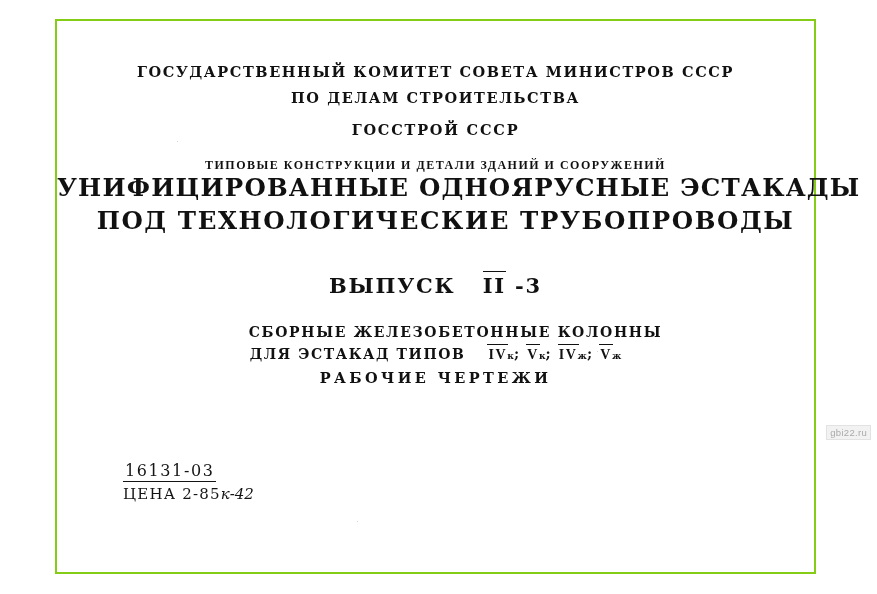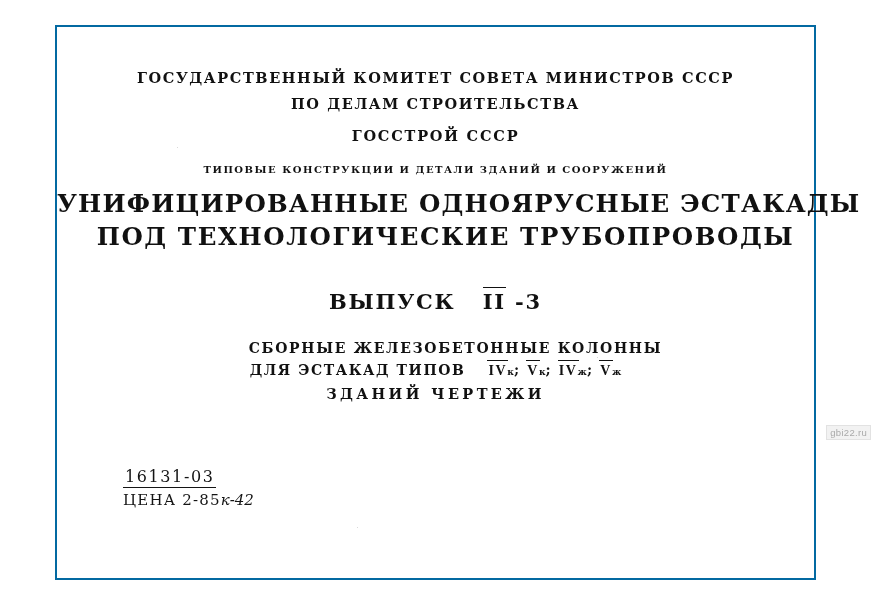--- a/index.html
+++ b/index.html
@@ -16,25 +16,25 @@
   #page {
     position: relative;
     width: 877px;
     height: 594px;
     background: #ffffff;
   }
   
   #sheet {
     position: absolute;
     left: 55px;
-    top: 25px;
+    top: 19px;
     width: 761px;
     height: 555px;
     background: #fdfdfd;
-    border: 2px solid #0369a1;
+    border: 2px solid #84cc16;
     box-sizing: border-box;
   }
   #sheet-inner {
     position: absolute;
     left: 0;
     top: 0;
     right: 0;
     bottom: 0;
     background: #ffffff;
   }
@@ -63,23 +63,23 @@
     font-size: 14.5px;
     letter-spacing: 1.6px;
     margin-bottom: 15px;
   }
   .l-org3 {
     font-size: 14.5px;
     letter-spacing: 1.8px;
     margin-bottom: 20px;
   }
   .l-typical {
-    font-size: 10px;
+    font-size: 12px;
     letter-spacing: 1.5px;
-    margin-bottom: 14px;
+    font-family: Liberation Serif, serif;
   }
   .l-series {
     font-size: 22px;
     letter-spacing: 2px;
     margin-bottom: 19px;
   }
   .l-main1 {
     font-size: 24.5px;
     letter-spacing: 1.2px;
     margin-bottom: 4px;
@@ -224,21 +224,21 @@
 
         <span class="line l-sub2">
           <span>ДЛЯ ЭСТАКАД ТИПОВ</span>
           <span style="display:inline-block;width:10px"></span>
           <span><span class="rn">IV</span><span class="sup">к</span>;</span>
           <span><span class="rn">V</span><span class="sup">к</span>;</span>
           <span><span class="rn">IV</span><span class="sup">ж</span>;</span>
           <span><span class="rn">V</span><span class="sup">ж</span></span>
         </span>
 
-        <span class="line l-sub3">ЗДАНИЙ ЧЕРТЕЖИ</span>
+        <span class="line l-sub3">РАБОЧИЕ ЧЕРТЕЖИ</span>
       </div>
 
       <div id="stamp">
         <span class="code">16131-03</span>
         <div class="price">
           <span>ЦЕНА 2-85</span><span class="hand">к-42</span>
         </div>
       </div>
 
       <div class="speck" style="left:120px; top:120px;"></div>

